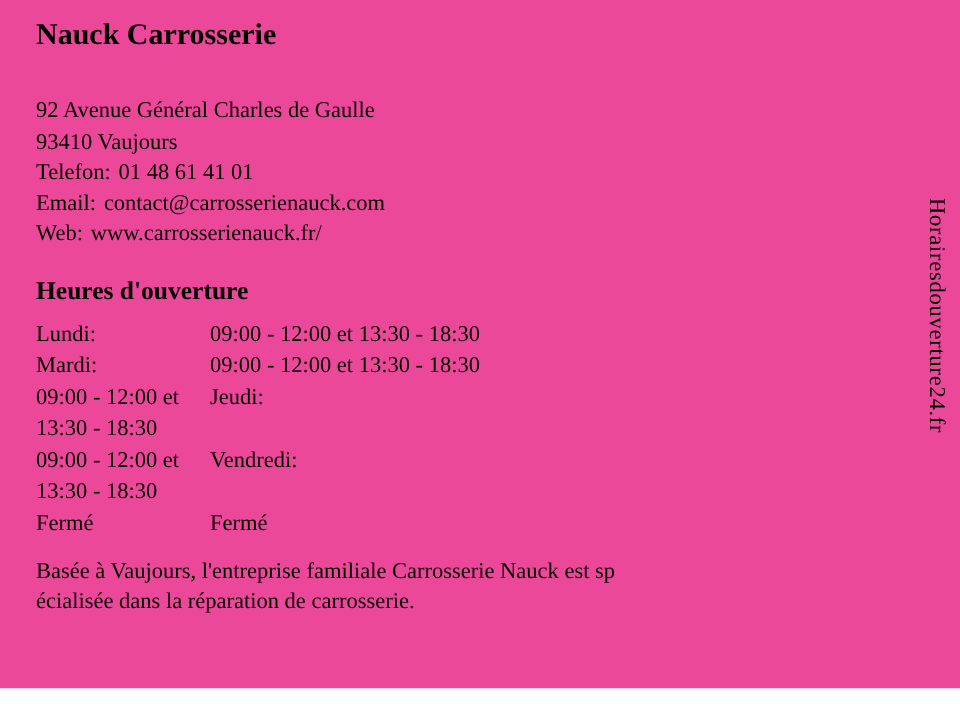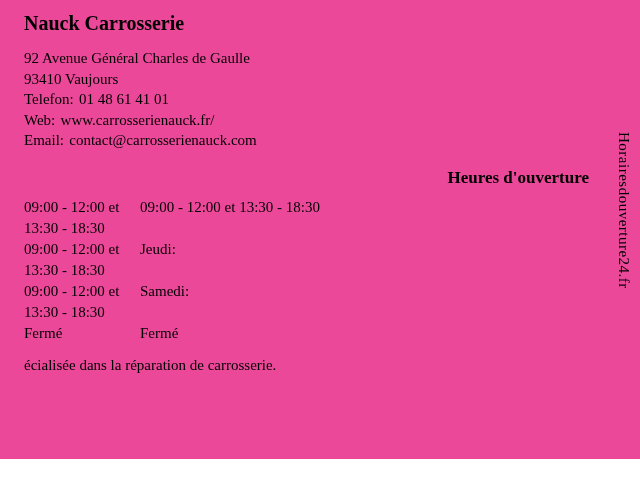--- a/index.html
+++ b/index.html
@@ -23,34 +23,33 @@
     top: 11px;
     width: 565px;
   }
   .title {
     font-size: 20px;
     font-weight: bold;
     line-height: 25px;
     margin: 0;
   }
   .contact-block {
-    margin-top: 12px;
+    margin-top: 28px;
     font-size: 15px;
     line-height: 20.5px;
   }
   .contact-line .label {
     margin-right: 0.35em;
     text-align: right;
   }
   .section-heading {
     font-size: 17px;
     font-weight: bold;
     line-height: 22px;
     margin: 0;
-    text-align: right;
   }
   .hours-heading { margin-top: 16px; }
   .hours-table {
     margin-top: 8px;
     font-size: 15px;
     line-height: 21px;
     display: grid;
     grid-template-columns: 116px auto;
   }
   .info-heading { margin-top: 11px; }
@@ -77,41 +76,44 @@
 
     <h1 class="title">Nauck Carrosserie</h1>
 
     <div class="contact-block">
       <div>92 Avenue Général Charles de Gaulle</div>
       <div>93410 Vaujours</div>
       <div class="contact-line">
         <span class="label">Telefon:</span><span>01 48 61 41 01</span>
       </div>
       <div class="contact-line">
-        <span class="label">Web:</span><span>www.carrosserienauck.fr/</span>
+        <span class="label">Email:</span><span>contact@carrosserienauck.com</span>
       </div>
       <div class="contact-line">
-        <span class="label">Email:</span><span>contact@carrosserienauck.com</span>
+        <span class="label">Web:</span><span>www.carrosserienauck.fr/</span>
       </div>
     </div>
 
     <h2 class="section-heading hours-heading">Heures d'ouverture</h2>
 
     <div class="hours-table">
+      <span>Lundi:</span>
       <span>09:00 - 12:00 et 13:30 - 18:30</span>
+      <span>Mardi:</span>
       <span>09:00 - 12:00 et 13:30 - 18:30</span>
       <span>09:00 - 12:00 et 13:30 - 18:30</span>
       <span>Jeudi:</span>
       <span>09:00 - 12:00 et 13:30 - 18:30</span>
-      <span>Samedi:</span>
+      <span>Vendredi:</span>
       <span>Fermé</span>
       <span>Fermé</span>
     </div>
 
 
     <div class="info-text">
+      <div>Basée à Vaujours, l'entreprise familiale Carrosserie Nauck est sp</div>
       <div>écialisée dans la réparation de carrosserie.</div>
     </div>
 
   </div>
 
   <div class="watermark">Horairesdouverture24.fr</div>
 </div>
 
 </body></html>

